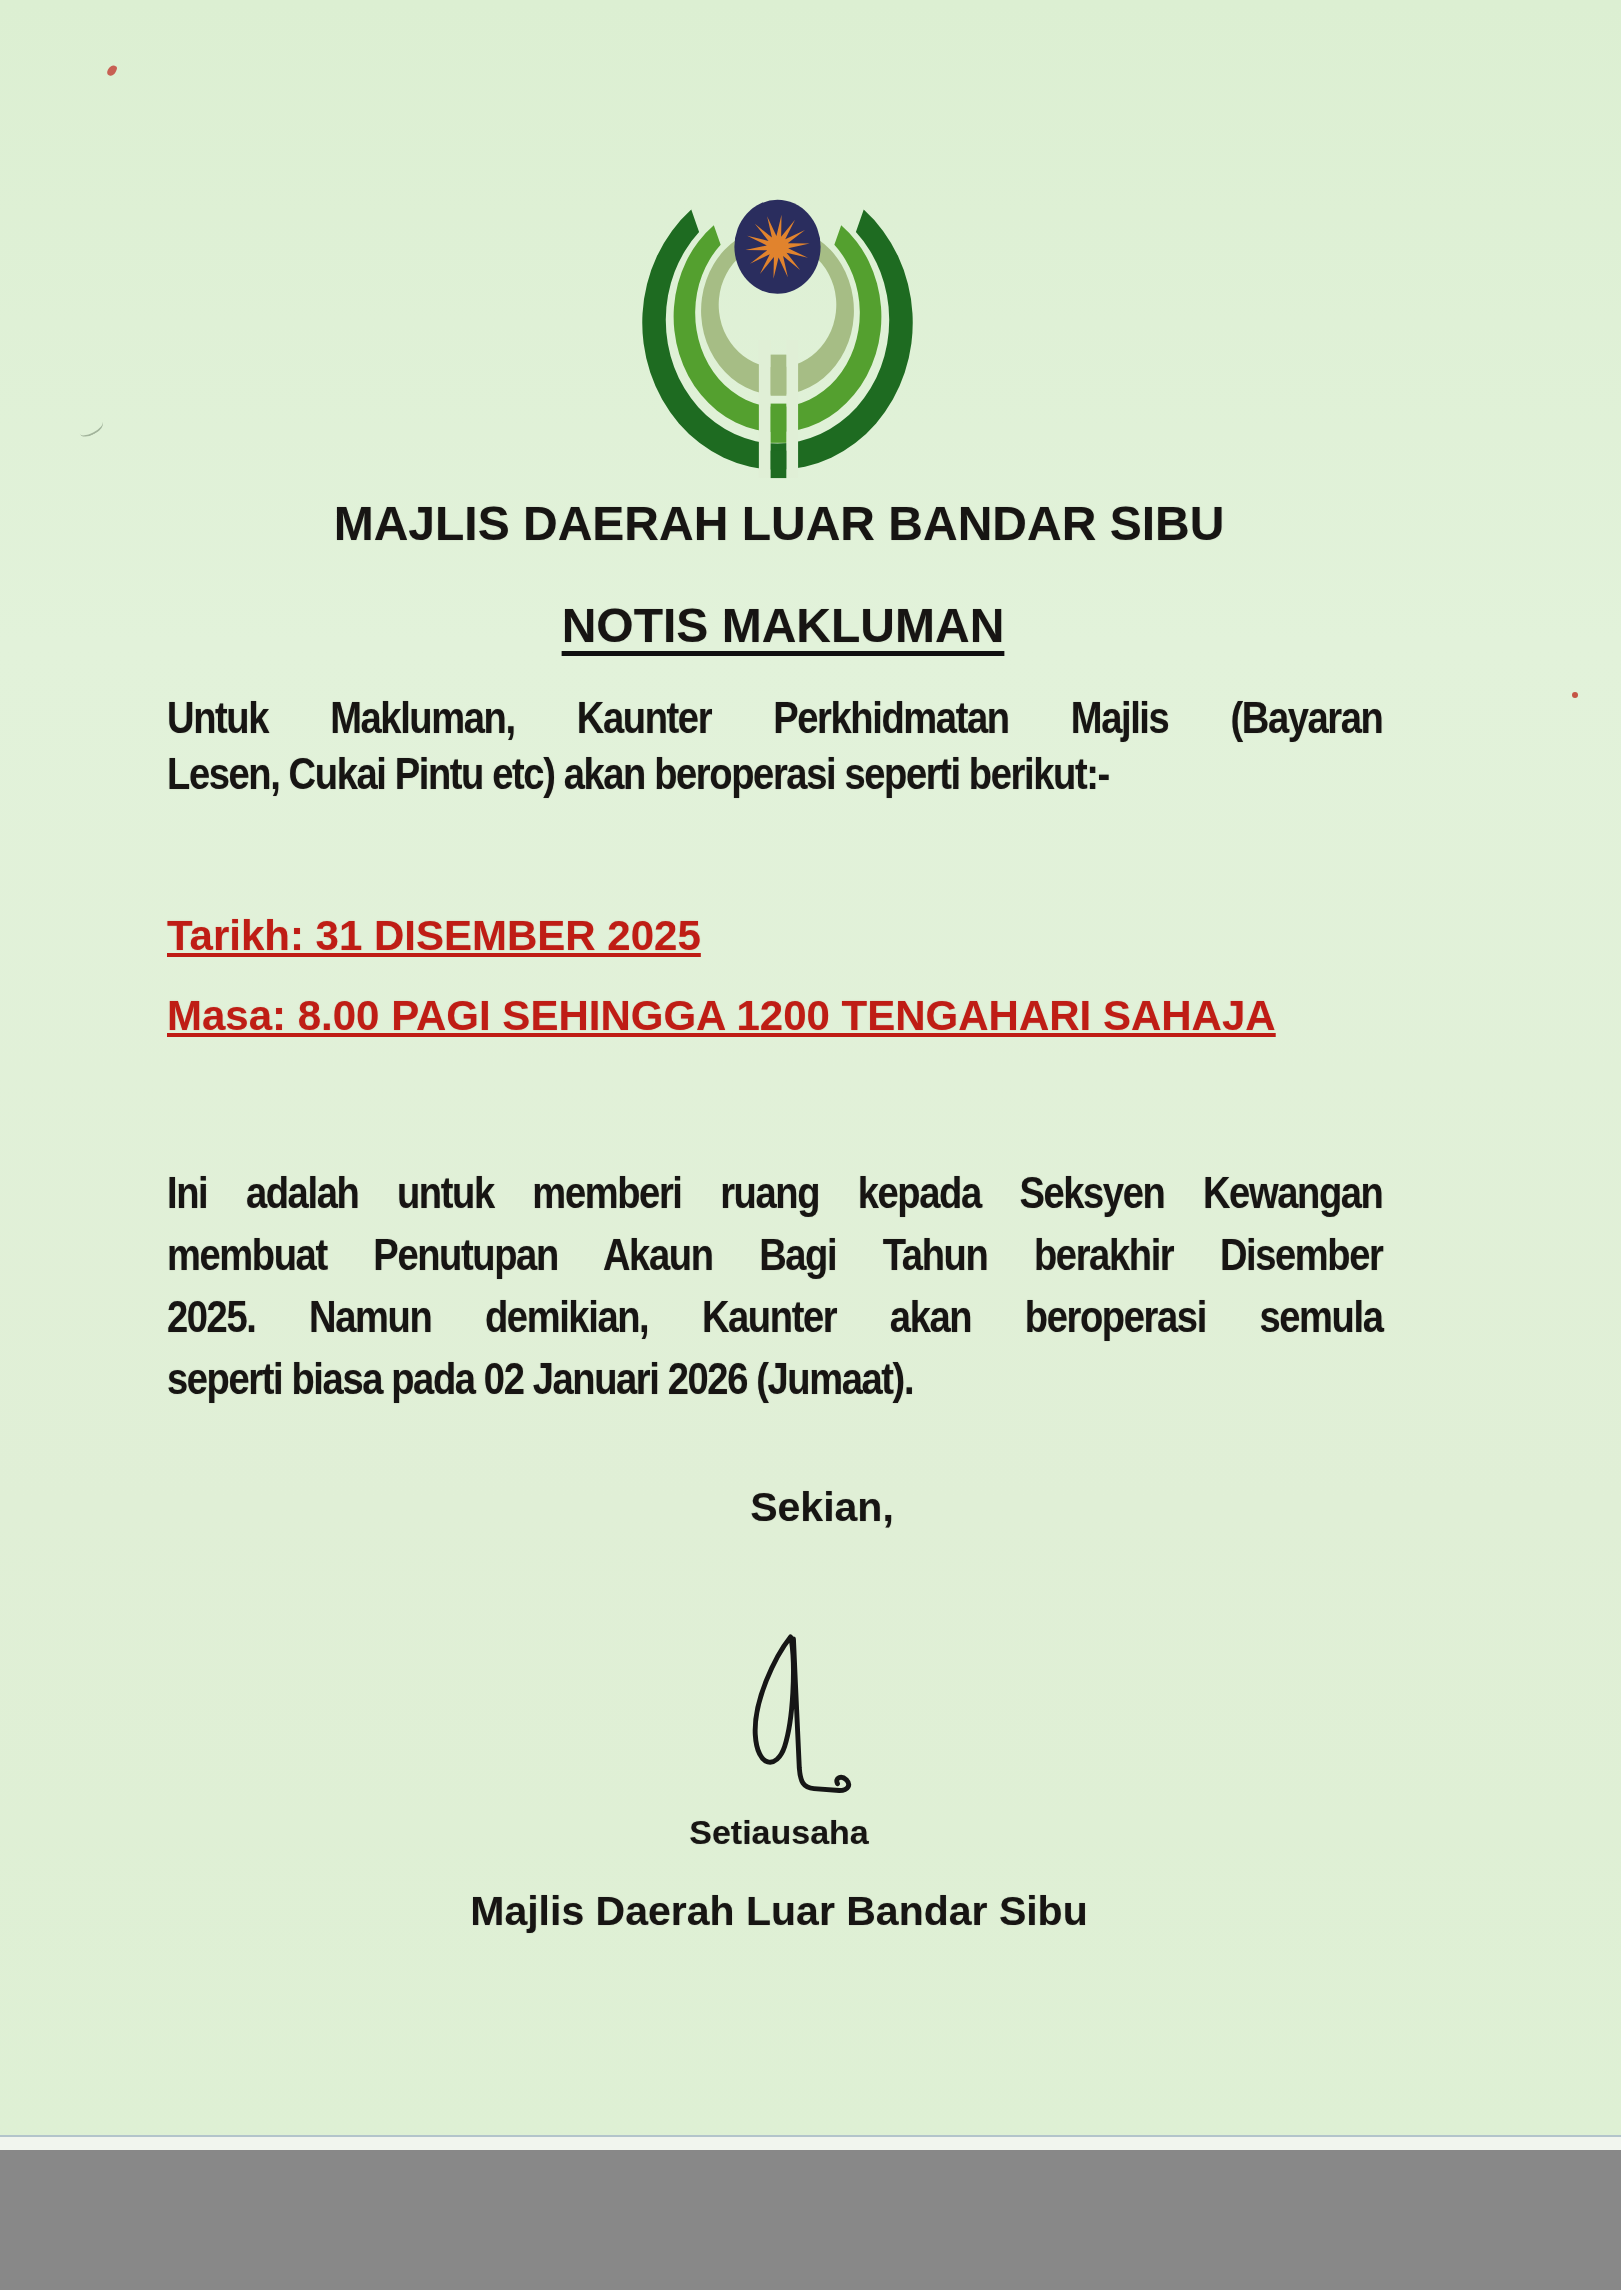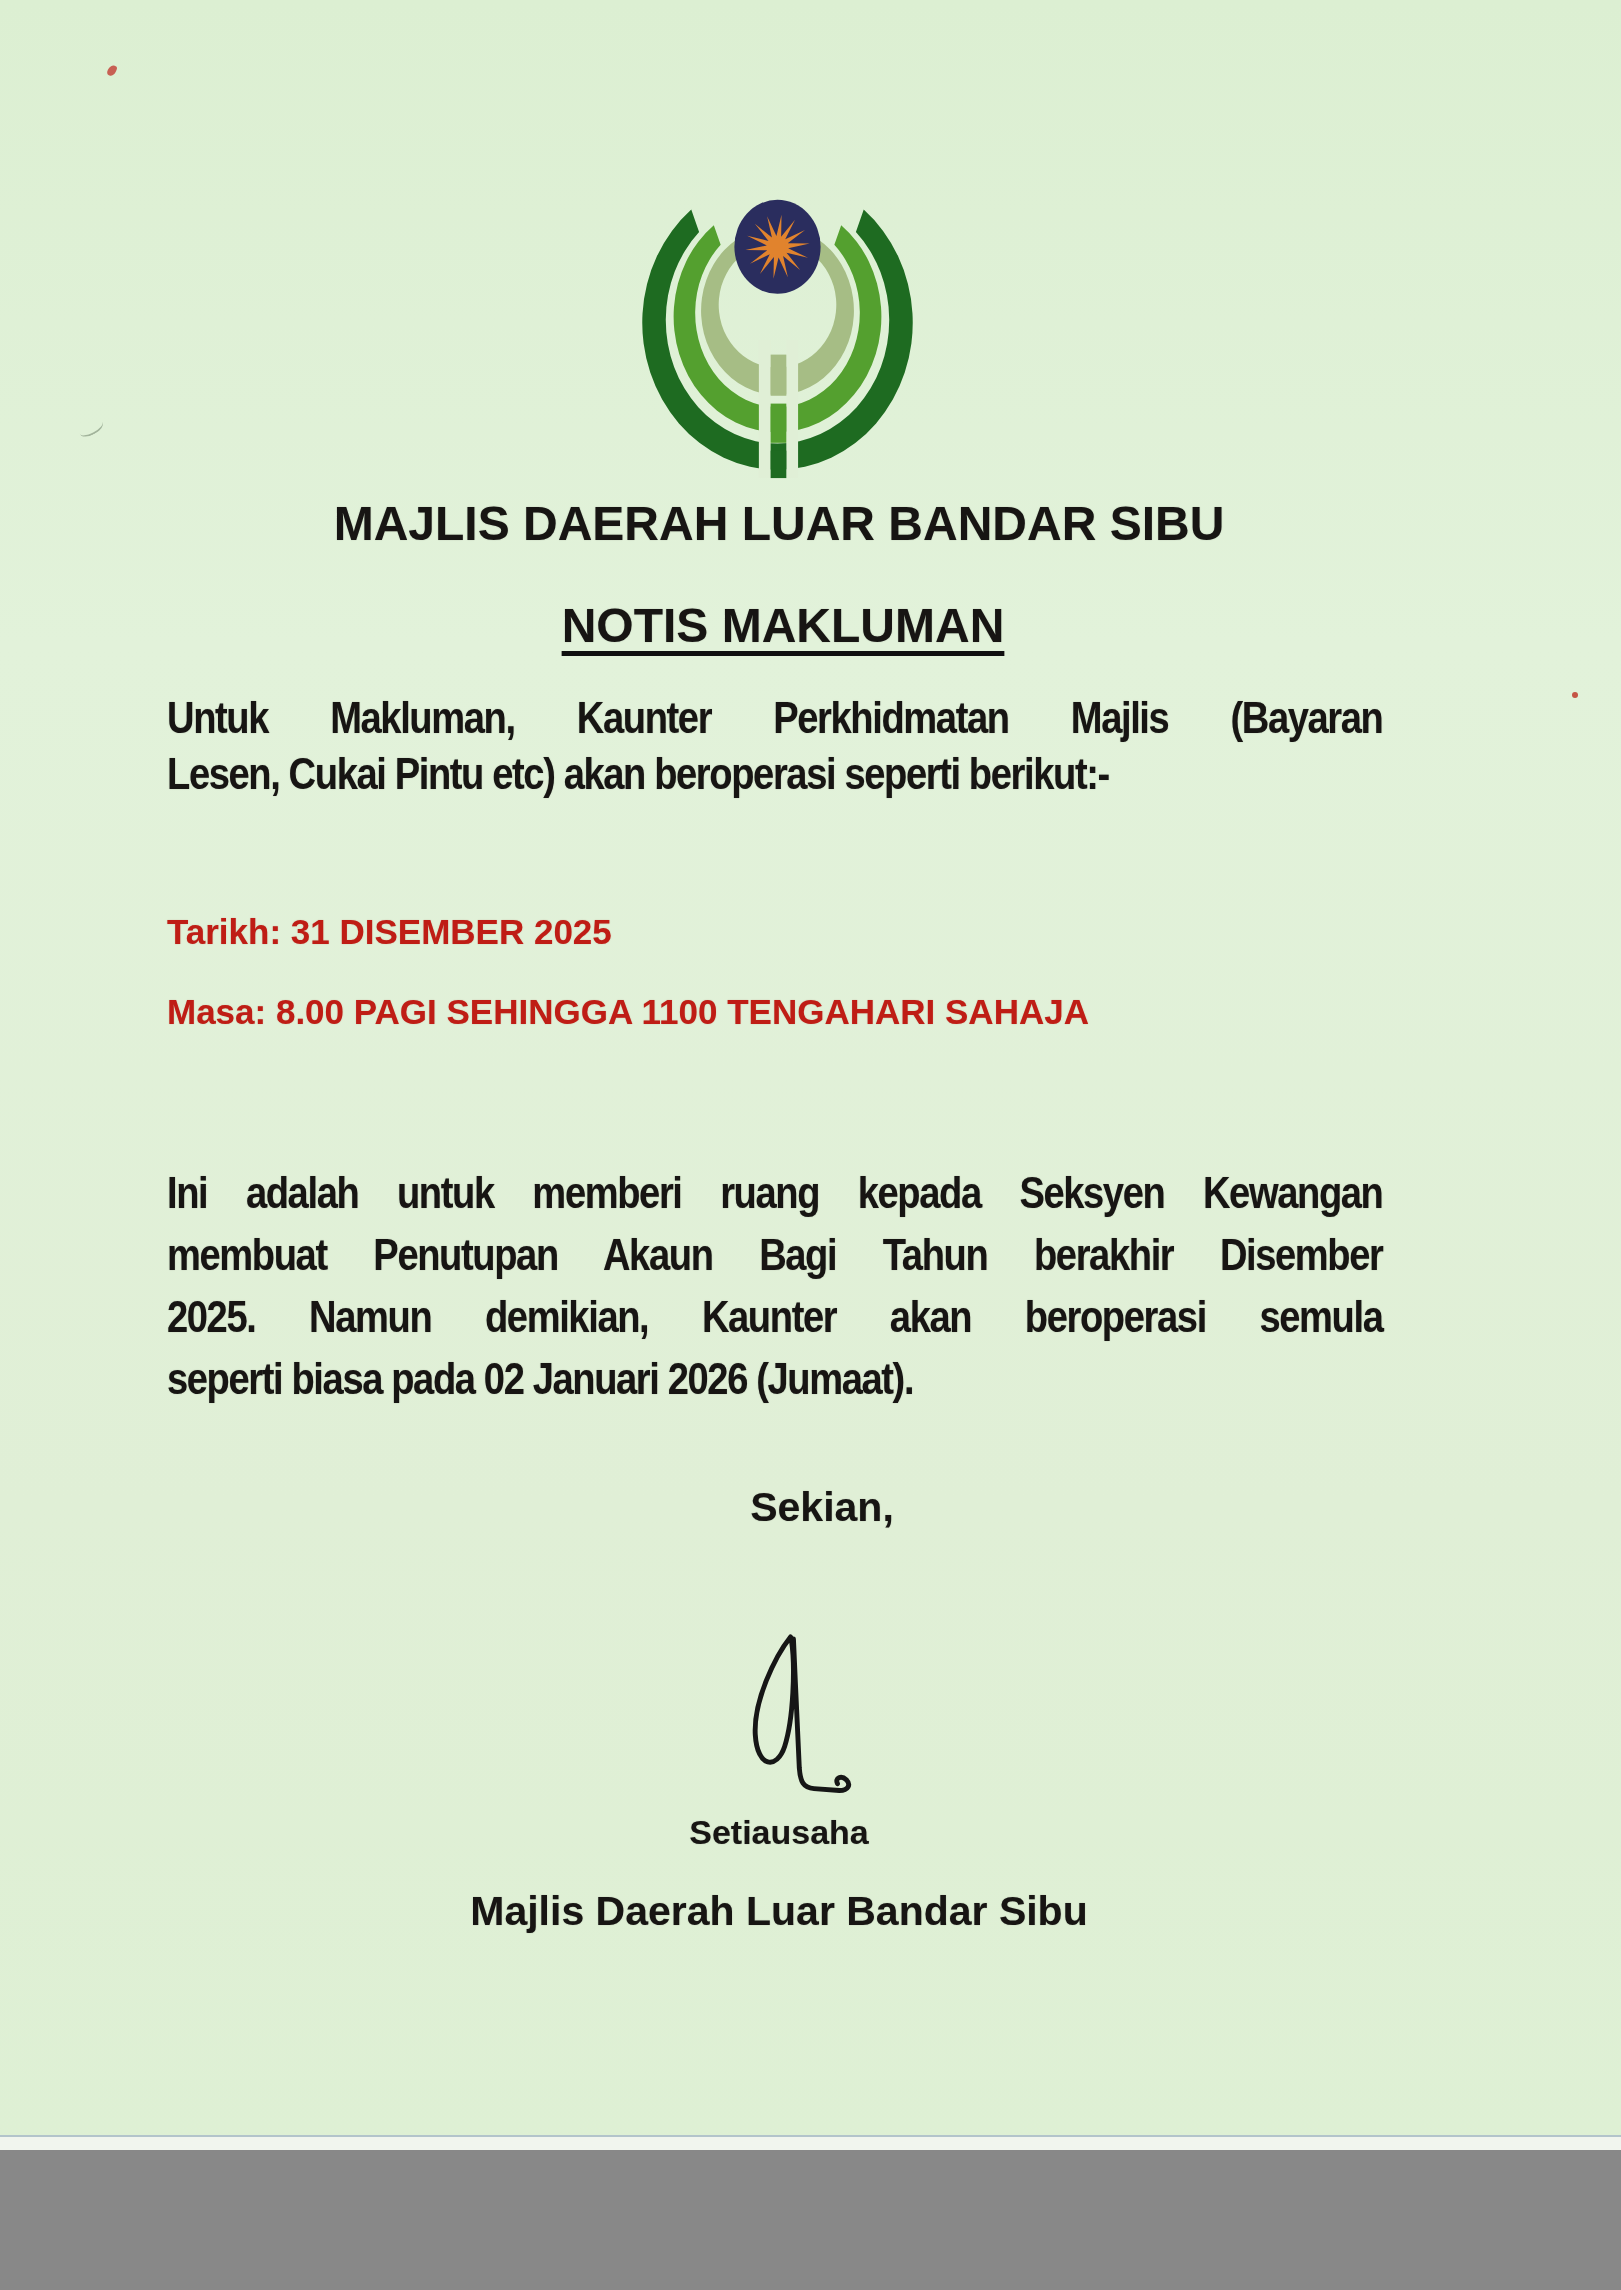--- a/index.html
+++ b/index.html
@@ -36,21 +36,21 @@
   }
   .para{
     left:167px;width:1307px;
     font-size:41px;letter-spacing:-1.5px;
     transform-origin:0 0;
   }
   .intro{top:690px;line-height:52px;transform:scale(0.93,1.08);}
   .body-para{top:1162px;line-height:57px;transform:scale(0.93,1.09);}
   .jline{text-align:justify;text-align-last:justify;white-space:nowrap;}
   .jline.natural{text-align-last:left;}
-  .schedule-line{left:167px;font-size:35px;white-space:nowrap;}
+  .schedule-line{left:167px;font-size:42px;white-space:nowrap;text-decoration:underline;}
   .date-line{top:912px;}
   .time-line{top:992px;}
   .closing-1{top:1484px;font-size:41px;padding-left:43px;}
   .closing-2{top:1560px;font-size:41px;}
   .signer-title{top:1806px;font-size:34px;margin-top:7px;}
   .signer-org{top:1888px;font-size:41px;}
   .logo{left:642px;top:188px;}
   .signature{left:720px;top:1633px;}
   .scan-edge{
     left:0;right:0;bottom:0;height:12.7px;
@@ -101,21 +101,21 @@
   <h1 class="abs centered ink org-name" style="margin:0;font-size:48px;">MAJLIS DAERAH LUAR BANDAR SIBU</h1>
 
   <h2 class="abs centered ink notice-title" style="margin:4px;"><span class="underlined">NOTIS MAKLUMAN</span></h2>
 
   <div class="abs para intro ink">
     <div class="jline">Untuk Makluman, Kaunter Perkhidmatan Majlis (Bayaran</div>
     <div class="jline natural">Lesen, Cukai Pintu etc) akan beroperasi seperti berikut:-</div>
   </div>
 
   <div class="abs schedule-line date-line red">Tarikh: 31 DISEMBER 2025</div>
-  <div class="abs schedule-line time-line red">Masa: 8.00 PAGI SEHINGGA 1100 TENGAHARI SAHAJA</div>
+  <div class="abs schedule-line time-line red">Masa: 8.00 PAGI SEHINGGA 1200 TENGAHARI SAHAJA</div>
 
   <div class="abs para body-para ink">
     <div class="jline">Ini adalah untuk memberi ruang kepada Seksyen Kewangan</div>
     <div class="jline">membuat Penutupan Akaun Bagi Tahun berakhir Disember</div>
     <div class="jline">2025. Namun demikian, Kaunter akan beroperasi semula</div>
     <div class="jline natural">seperti biasa pada 02 Januari 2026 (Jumaat).</div>
   </div>
 
   <div class="abs centered ink closing-1">Sekian,</div>
 

